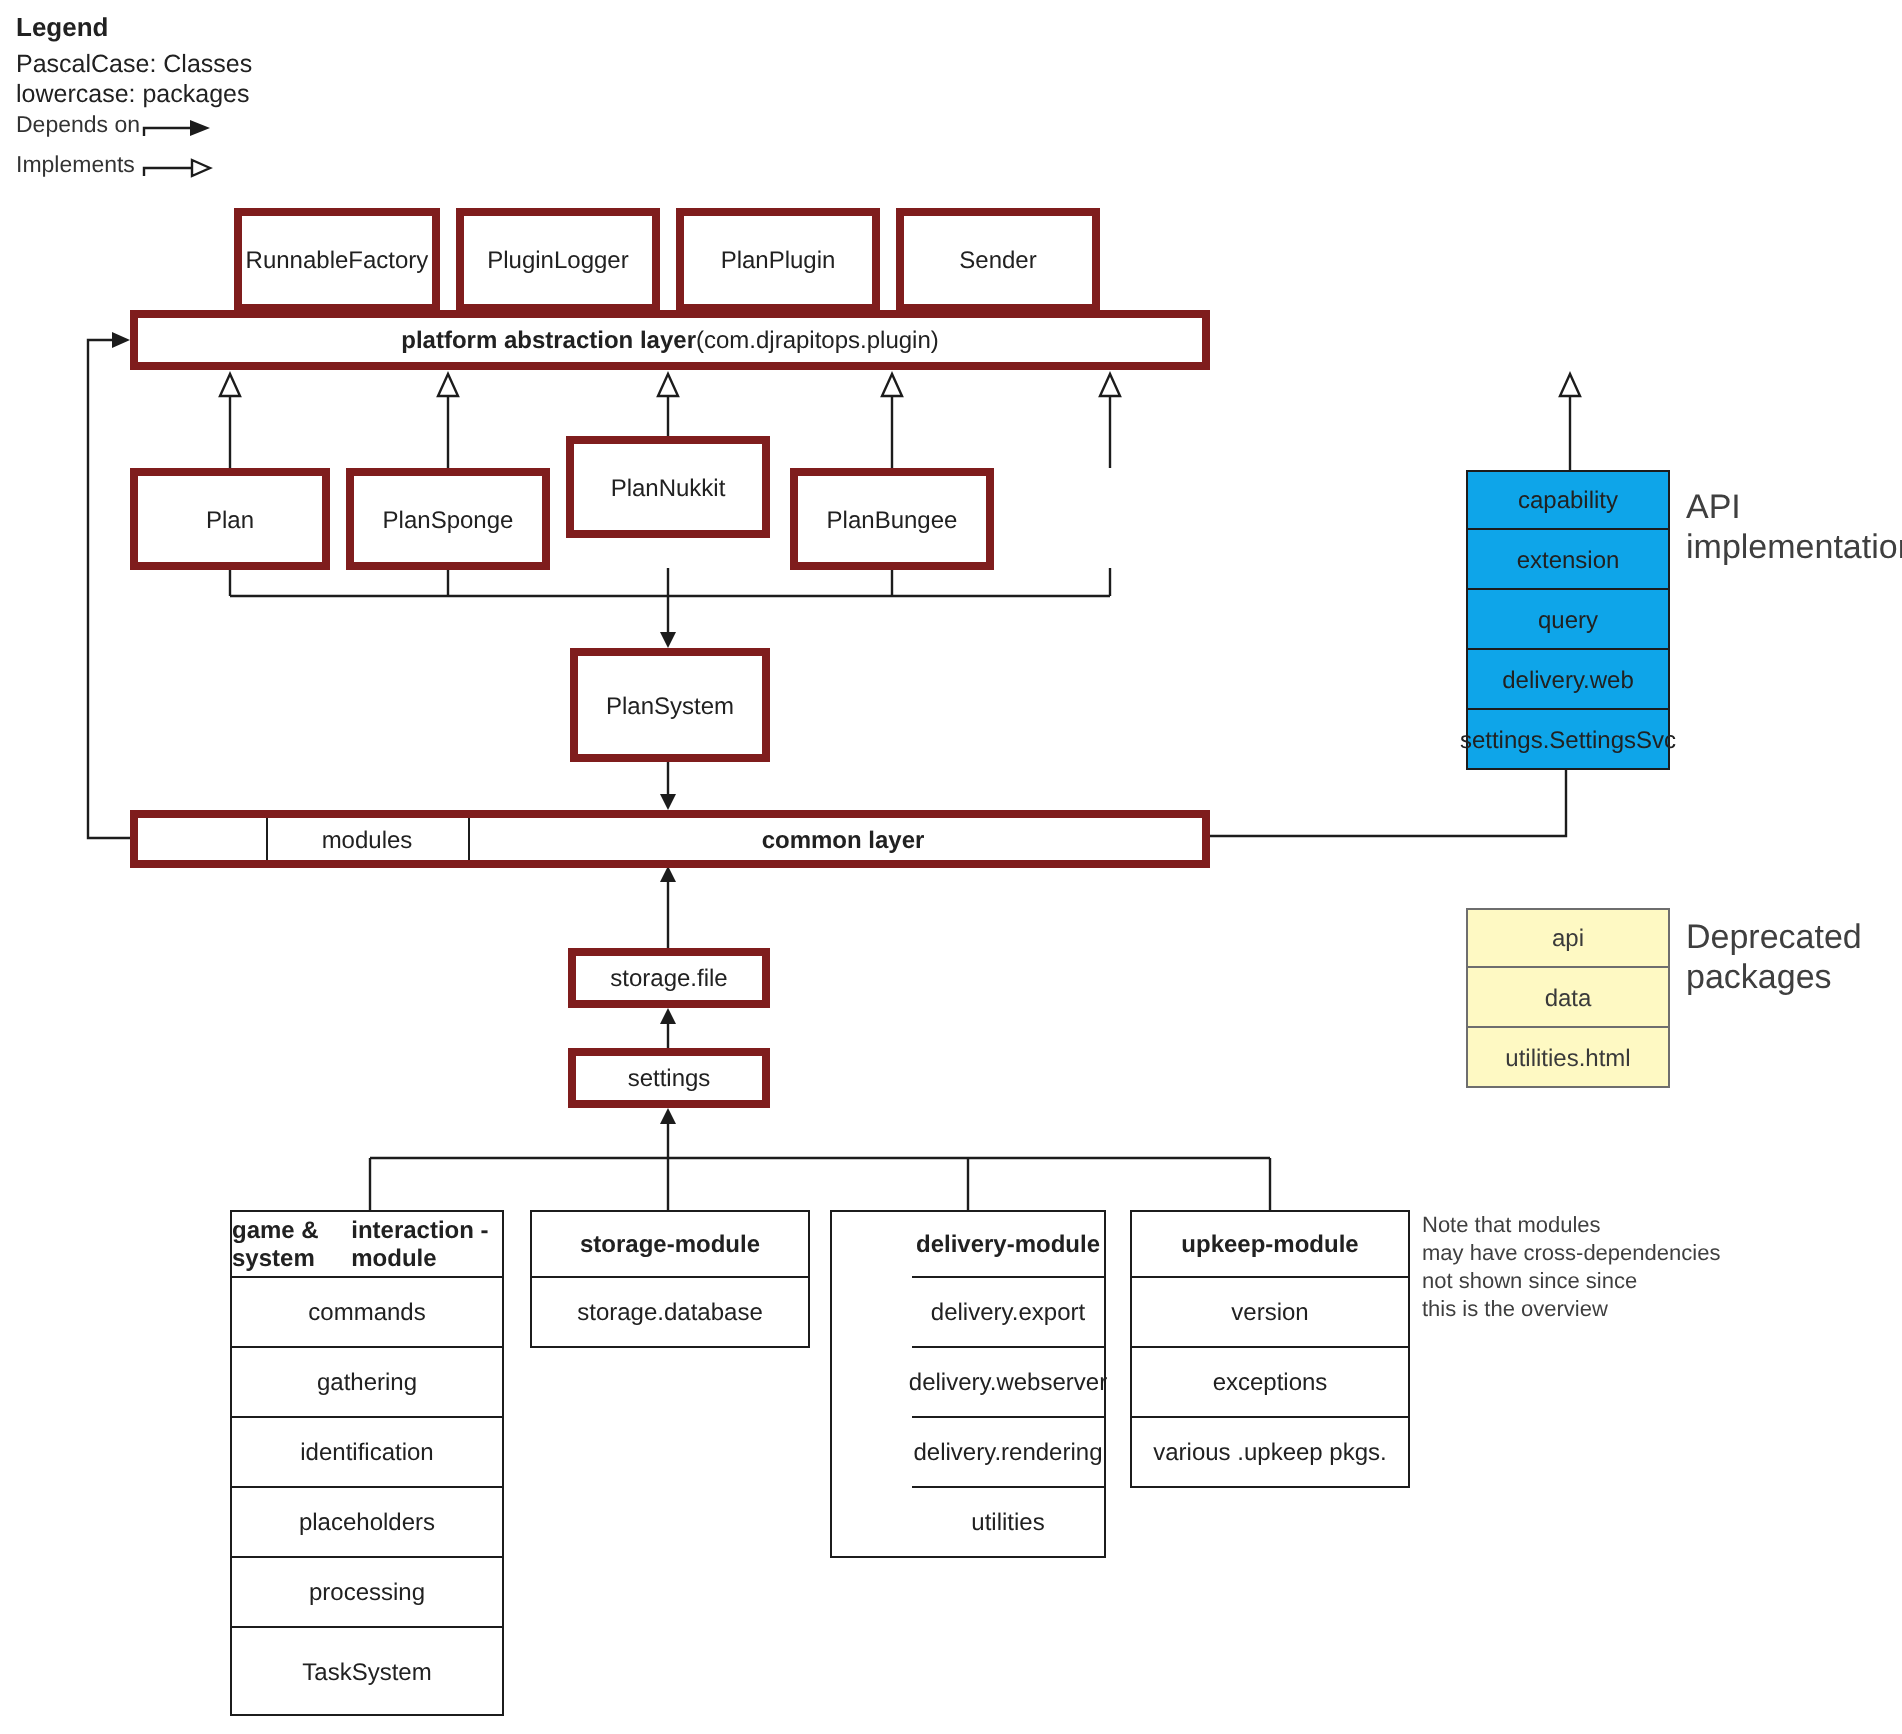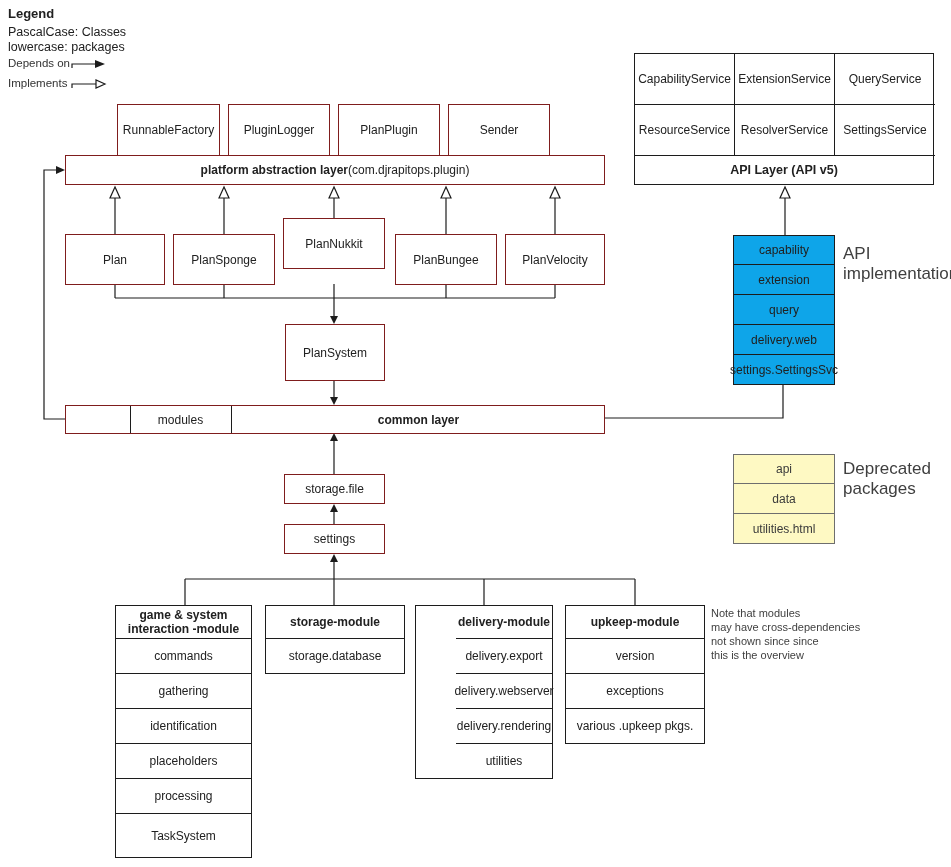--- a/index.html
+++ b/index.html
@@ -1,19 +1,19 @@
 <!DOCTYPE html>
 <html><head>
 <meta charset="utf-8">
 <style>
   html,body{margin:0;padding:0;background:#fff;}
   .canvas{position:relative;width:951px;height:867px;background:#fff;
           font-family:"Liberation Sans","DejaVu Sans",sans-serif;color:#212121;overflow:hidden;border-radius:26px;}
   .wires{position:absolute;left:0;top:0;width:951px;height:867px;pointer-events:none;}
-  .box{position:absolute;box-sizing:border-box;border:1px solid #7f1d1d;background:#fff;
+  .box{position:absolute;box-sizing:border-box;border:4px solid #7f1d1d;background:#fff;
        display:flex;align-items:center;justify-content:center;font-size:12px;text-align:center;z-index:2;}
   .bold{font-weight:bold;}
   .txt{position:absolute;z-index:2;}
   .annot{font-size:17px;color:#3f3f3f;}
   .legend-title{font-size:13px;font-weight:bold;}
   .legend-line{font-size:12.5px;}
   .legend-small{font-size:11.5px;color:#333;}
   
   .api-table{position:absolute;left:634px;top:53px;width:300px;box-sizing:border-box;
              border:1px solid #1c1c1c;background:#fff;z-index:2;}
@@ -25,21 +25,21 @@
               font-size:12.5px;font-weight:bold;}
   
   .stack{position:absolute;box-sizing:border-box;z-index:2;}
   .stack .cell{box-sizing:border-box;height:30px;display:flex;align-items:center;justify-content:center;
                font-size:12px;border:1px solid #1c1c1c;border-top:none;background:#0ea5e9;}
   .stack .cell:first-child{border-top:1px solid #1c1c1c;}
   .stack.gray .cell{border-color:#6e6e6e;background:#fef9c3;color:#3a3a3a;}
   .tiny{font-size:10px;}
   
   .module{position:absolute;box-sizing:border-box;border:1px solid #1c1c1c;background:#fff;z-index:2;}
-  .module .hdr{box-sizing:border-box;display:flex;flex-direction:column;align-items:center;
+  .module .hdr{box-sizing:border-box;display:flex;align-items:center;
                justify-content:center;font-size:12px;font-weight:bold;height:32px;line-height:14px;}
   .module .item{box-sizing:border-box;height:35px;border-top:1px solid #1c1c1c;display:flex;
                 align-items:center;justify-content:center;font-size:12px;}
   .module .item.tall{height:44px;}
   
   .common-celllabel{position:absolute;top:0;height:100%;display:flex;align-items:center;
                     justify-content:center;}
   .divider{position:absolute;top:0;width:1px;height:100%;background:#1c1c1c;}
   .note-line{font-size:11px;color:#3f3f3f;line-height:14px;white-space:nowrap;}
 </style>
@@ -141,45 +141,33 @@
 
   <div class="box" style="left:65px;top:155px;width:540px;height:30px;">
     <span class="bold">platform abstraction layer</span>
       <span> (com.djrapitops.plugin)</span>
   </div>
 
   <div class="box" style="left:65px;top:234px;width:100px;height:51px;">Plan</div>
   <div class="box" style="left:173px;top:234px;width:102px;height:51px;">PlanSponge</div>
   <div class="box" style="left:283px;top:218px;width:102px;height:51px;">PlanNukkit</div>
   <div class="box" style="left:395px;top:234px;width:102px;height:51px;">PlanBungee</div>
-  <div class="box" style="left:505px;top:234px;width:100px;height:51px;">PlanVelocity</div>
 
   <div class="box" style="left:285px;top:324px;width:100px;height:57px;">PlanSystem</div>
 
   <div class="box" style="left:65px;top:405px;width:540px;height:29px;">
     <span class="divider" style="left:64px;"></span>
     <span class="divider" style="left:165px;"></span>
     <span class="common-celllabel" style="left:64px;width:101px;">modules</span>
     <span class="common-celllabel bold" style="left:165px;width:375px;">common layer</span>
   </div>
 
   <div class="box" style="left:284px;top:474px;width:101px;height:30px;">storage.file</div>
   <div class="box" style="left:284px;top:524px;width:101px;height:30px;">settings</div>
 
-  <div class="api-table">
-    <div class="api-grid">
-      <div class="api-cell">CapabilityService</div>
-      <div class="api-cell">ExtensionService</div>
-      <div class="api-cell last-col">QueryService</div>
-      <div class="api-cell">ResourceService</div>
-      <div class="api-cell">ResolverService</div>
-      <div class="api-cell last-col">SettingsService</div>
-    </div>
-    <div class="api-footer">API Layer (API v5)</div>
-  </div>
 
   <div class="stack" style="left:733px;top:235px;width:102px;">
     <div class="cell">capability</div>
     <div class="cell">extension</div>
     <div class="cell">query</div>
     <div class="cell">delivery.web</div>
     <div class="cell tiny">settings.SettingsSvc</div>
   </div>
   <div class="txt annot" style="left:843px;top:244px;">API implementation</div>
 

